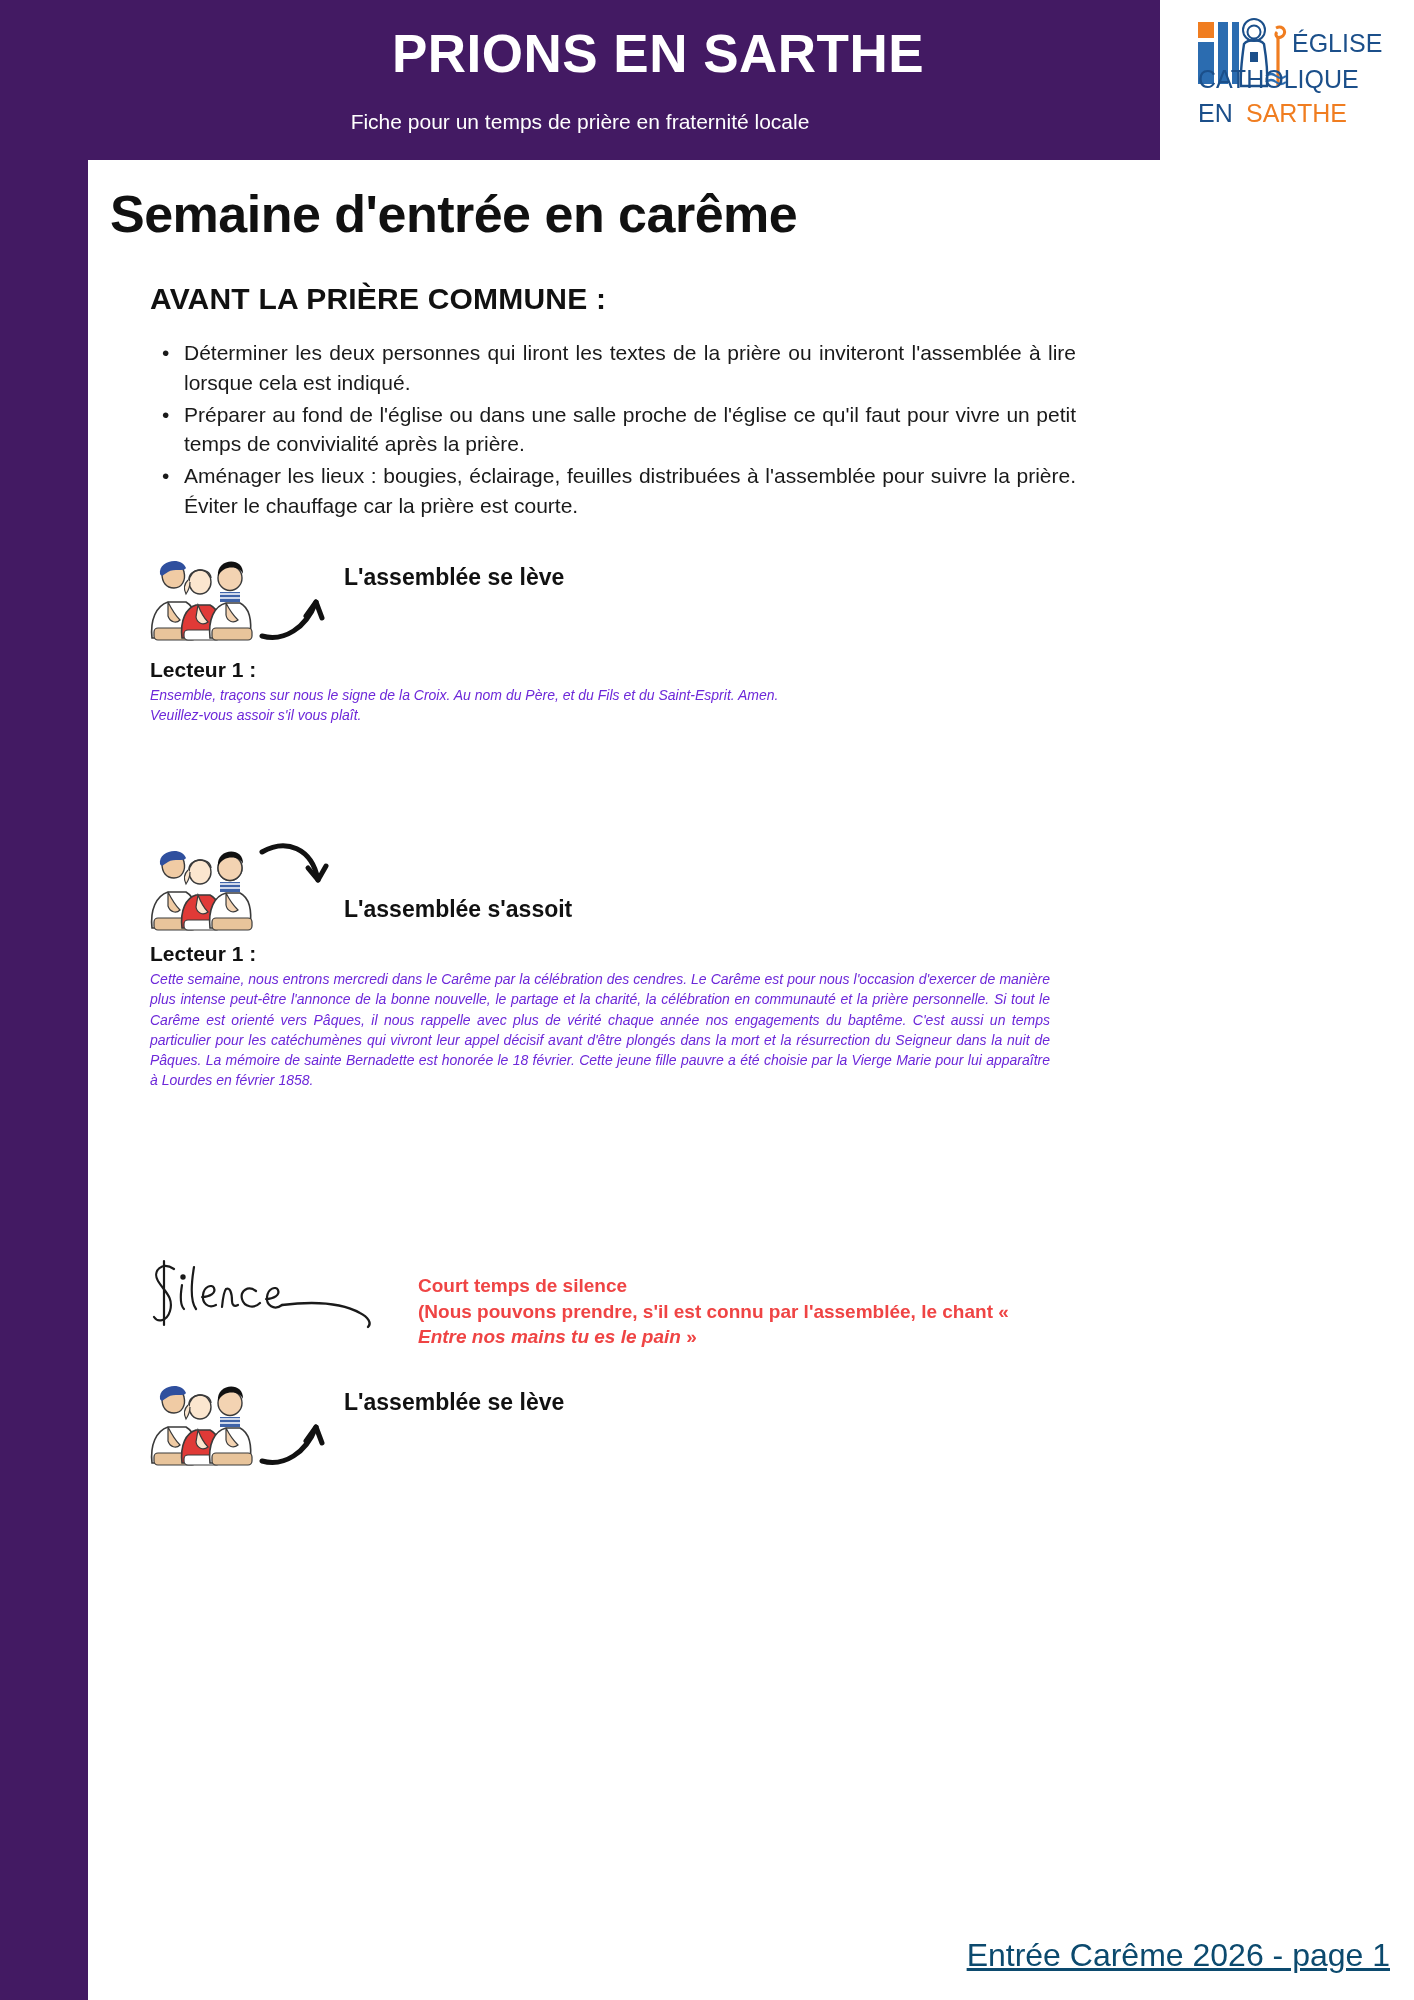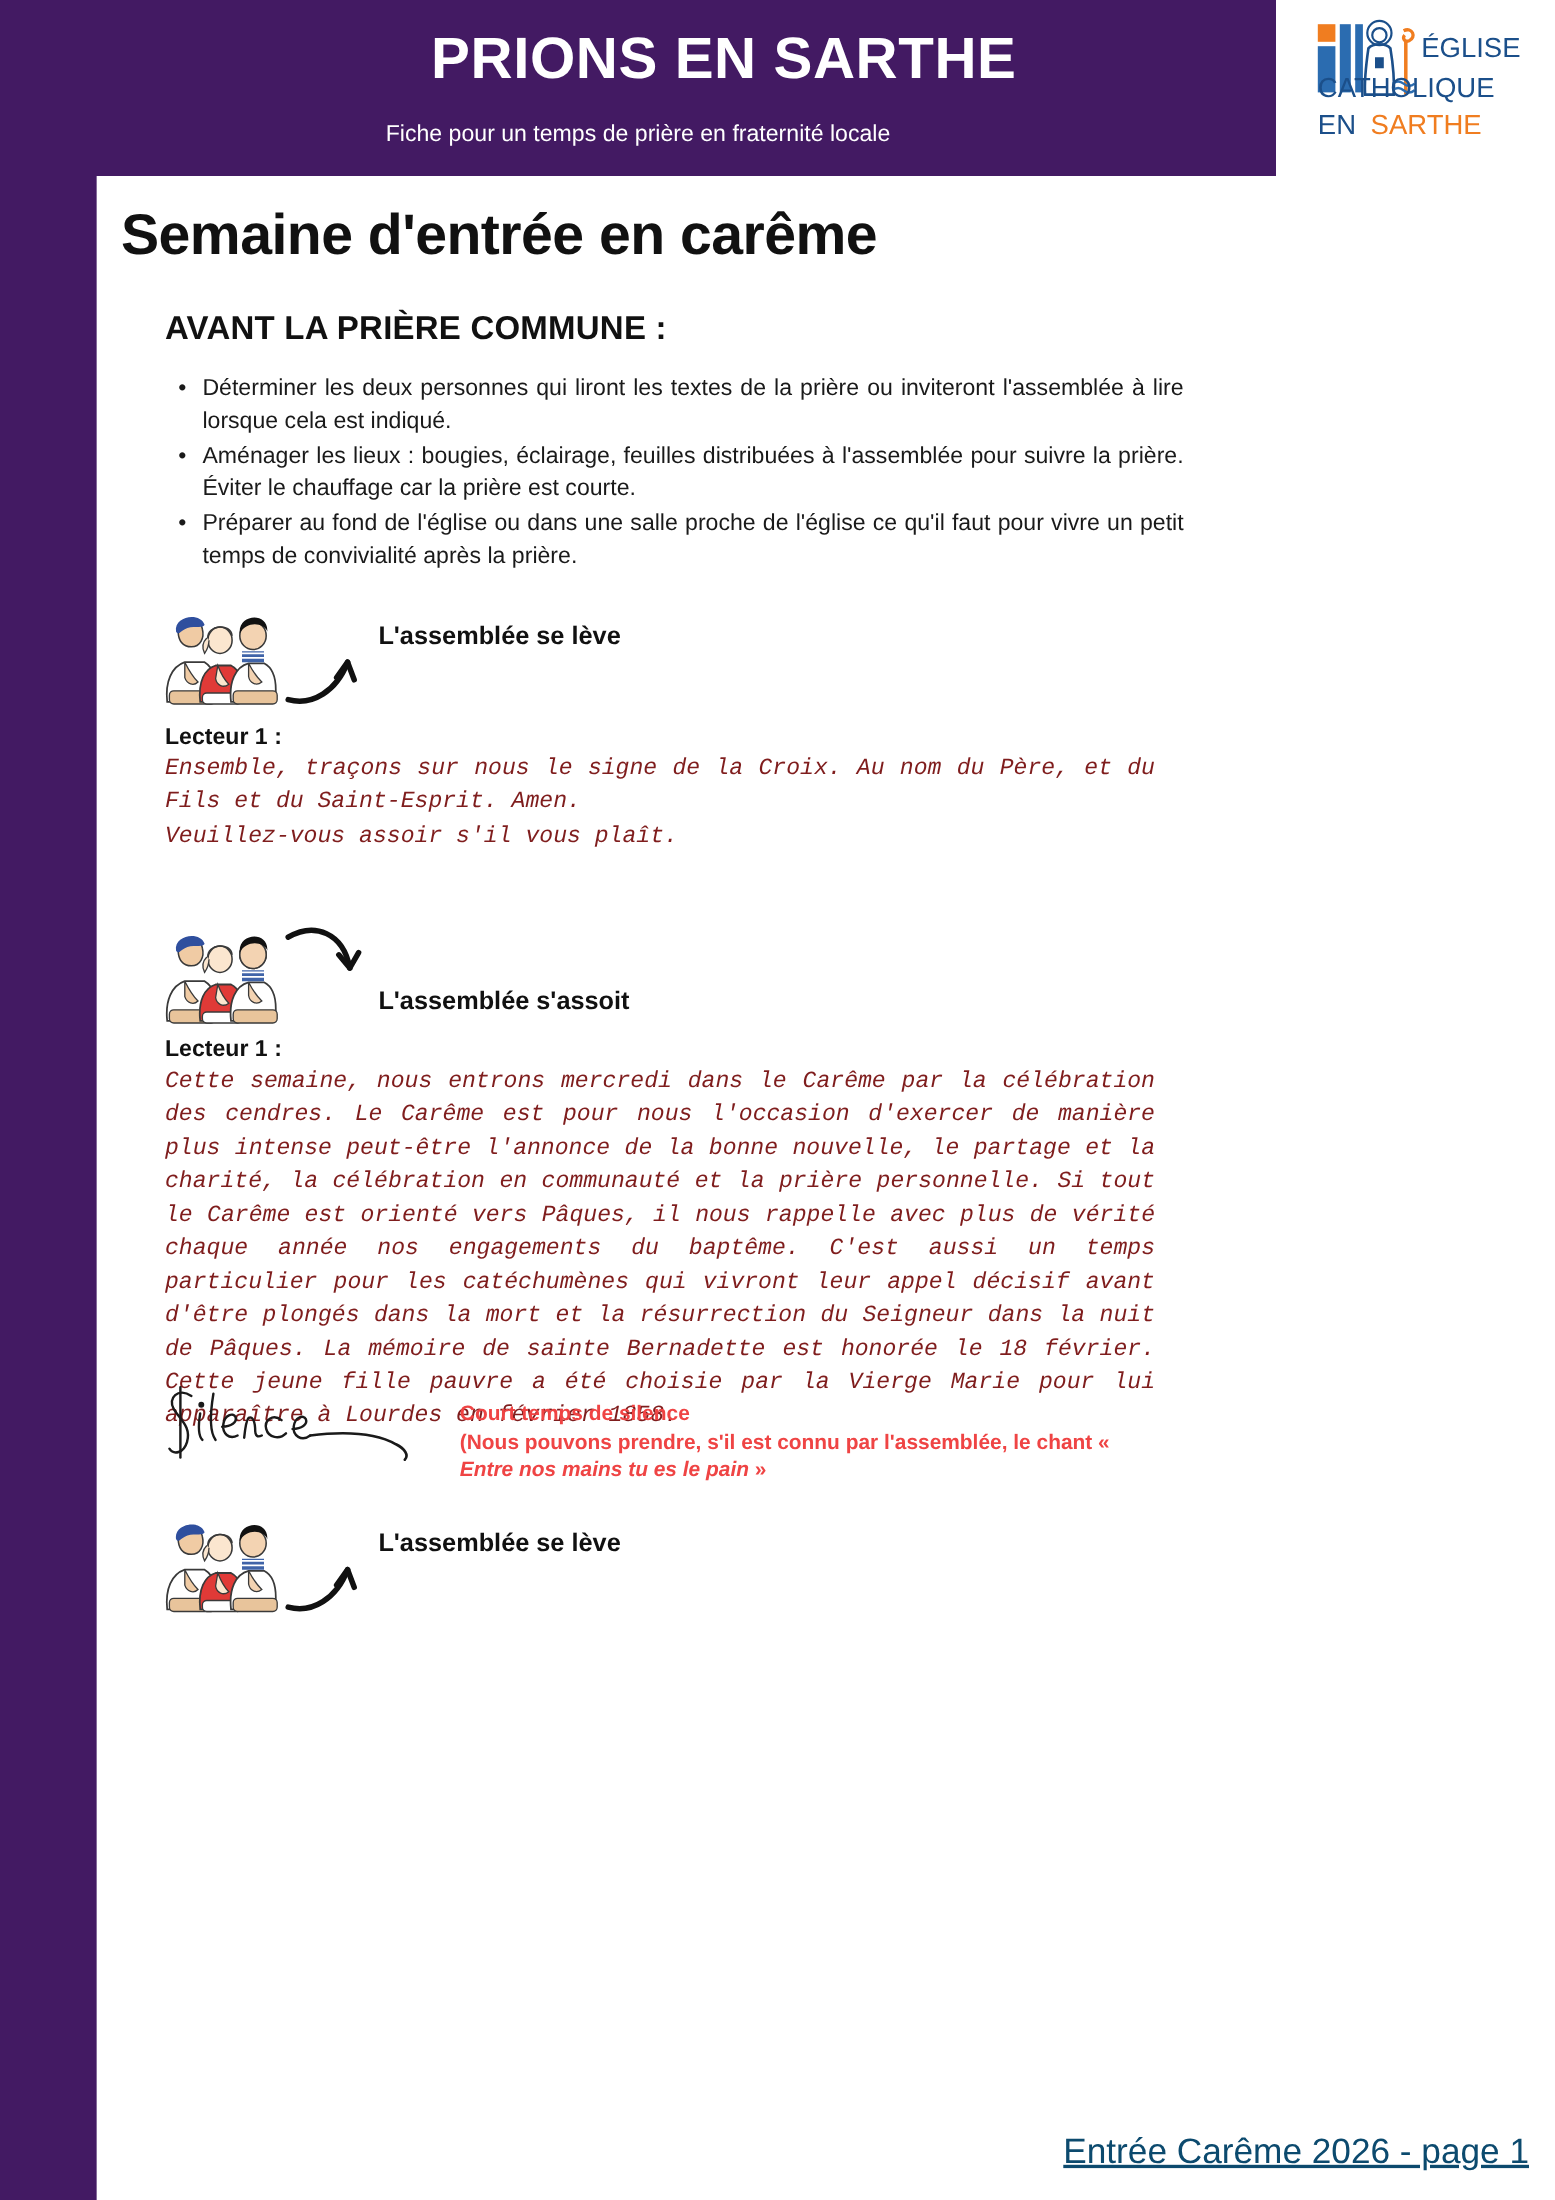--- a/index.html
+++ b/index.html
@@ -154,26 +154,25 @@
     left: 62px;
     width: 900px;
   }
   .reader-name {
     font-size: 21px;
     font-weight: 800;
     color: #111111;
     margin-bottom: 3px;
   }
   .reader-text {
-    font-size: 21px;
+    font-size: 14px;
     font-style: italic;
     line-height: 1.45;
-    color: #7f1d1d;
+    color: #6d28d9;
     text-align: justify;
-    font-family: Liberation Mono, monospace;
   }
 
   
   .silence-wrap {
     position: absolute;
     left: 58px;
     top: 1095px;
     width: 910px;
     height: 110px;
   }
@@ -249,22 +248,22 @@
 </div>
 
 <div class="page">
 
   <div class="doc-title">Semaine d'entrée en carême</div>
 
   <div class="section-head">AVANT LA PRIÈRE COMMUNE :</div>
 
   <ul class="bullets">
     <li>Déterminer les deux personnes qui liront les textes de la prière ou inviteront l'assemblée à lire lorsque cela est indiqué.</li>
+    <li>Préparer au fond de l'église ou dans une salle proche de l'église ce qu'il faut pour vivre un petit temps de convivialité après la prière.</li>
     <li>Aménager les lieux : bougies, éclairage, feuilles distribuées à l'assemblée pour suivre la prière. Éviter le chauffage car la prière est courte.</li>
-    <li>Préparer au fond de l'église ou dans une salle proche de l'église ce qu'il faut pour vivre un petit temps de convivialité après la prière.</li>
   </ul>
 
   <div class="cue" style="top:390px">
     <div class="cue-fig">
       <svg viewBox="0 0 116 92" width="116" height="92" xmlns="http://www.w3.org/2000/svg">
 
         <path d="M6 88 C4 70 10 56 22 52 L40 52 C50 58 52 72 50 88 Z" fill="#ffffff" stroke="#3a3a3a" stroke-width="1.6"></path>
         <path d="M16 24 C16 12 36 10 38 22 C40 30 36 38 28 38 C20 38 16 32 16 24 Z" fill="#f0cba4" stroke="#3a3a3a" stroke-width="1.4"></path>
         <path d="M14 24 C12 10 36 6 40 18 C38 22 28 18 22 22 C18 24 16 28 14 24 Z" fill="#2f4f9e"></path>
         <path d="M22 52 C26 60 30 66 34 70 C30 74 24 72 22 66 Z" fill="#f0cba4" stroke="#3a3a3a" stroke-width="1.2"></path>

